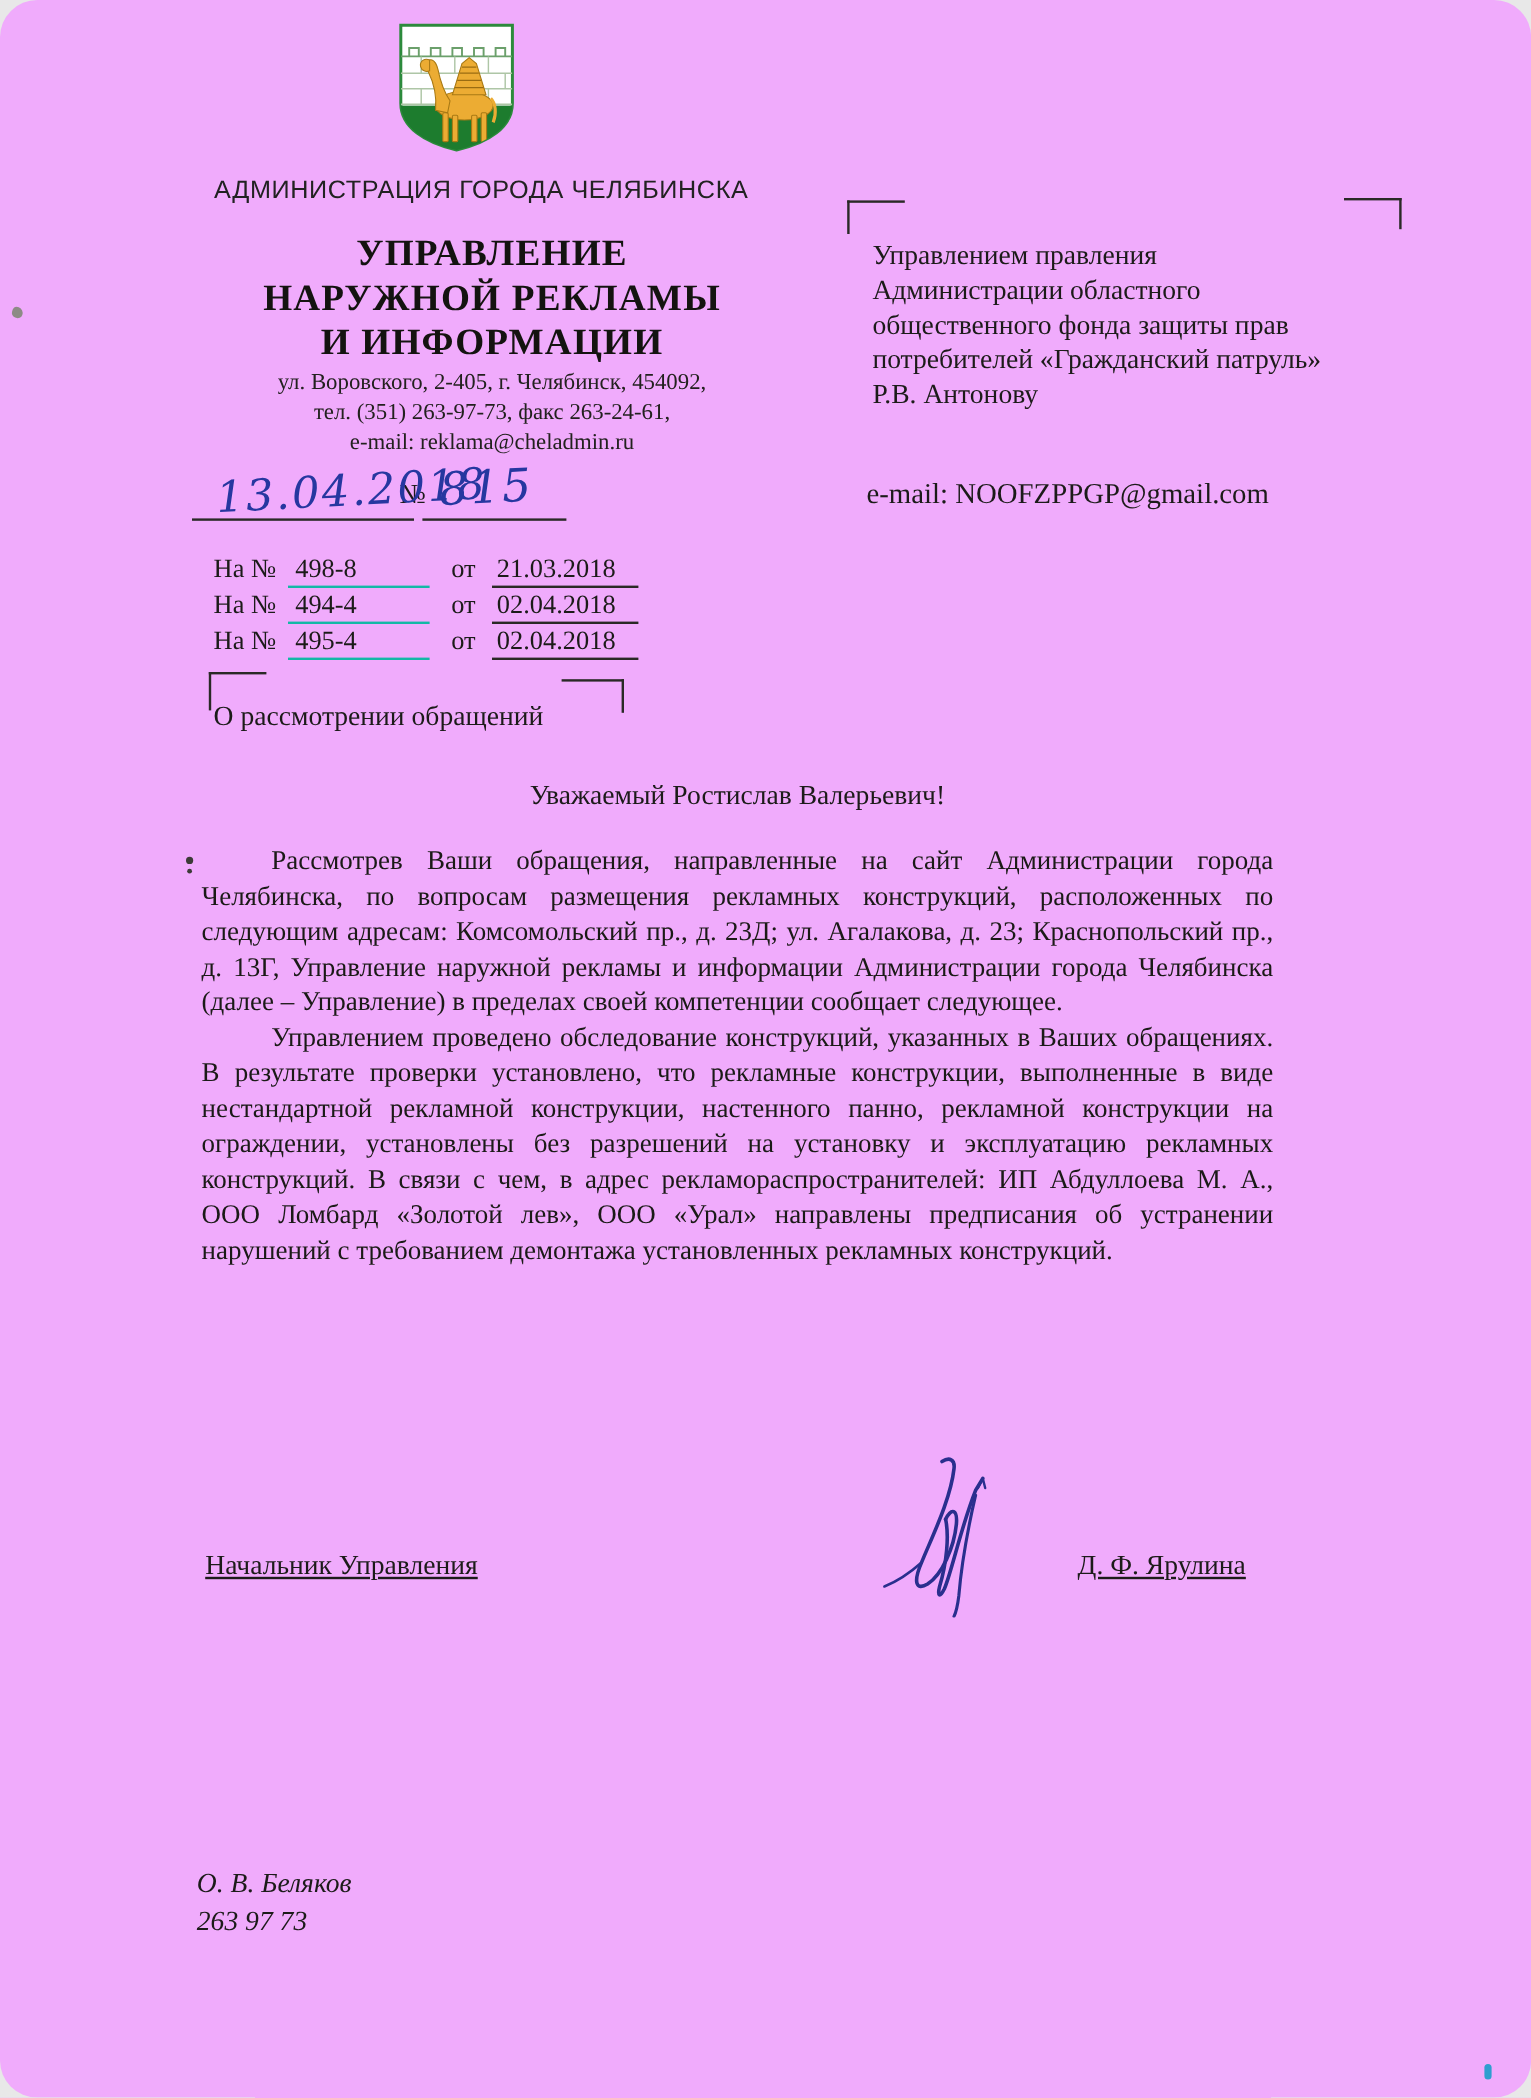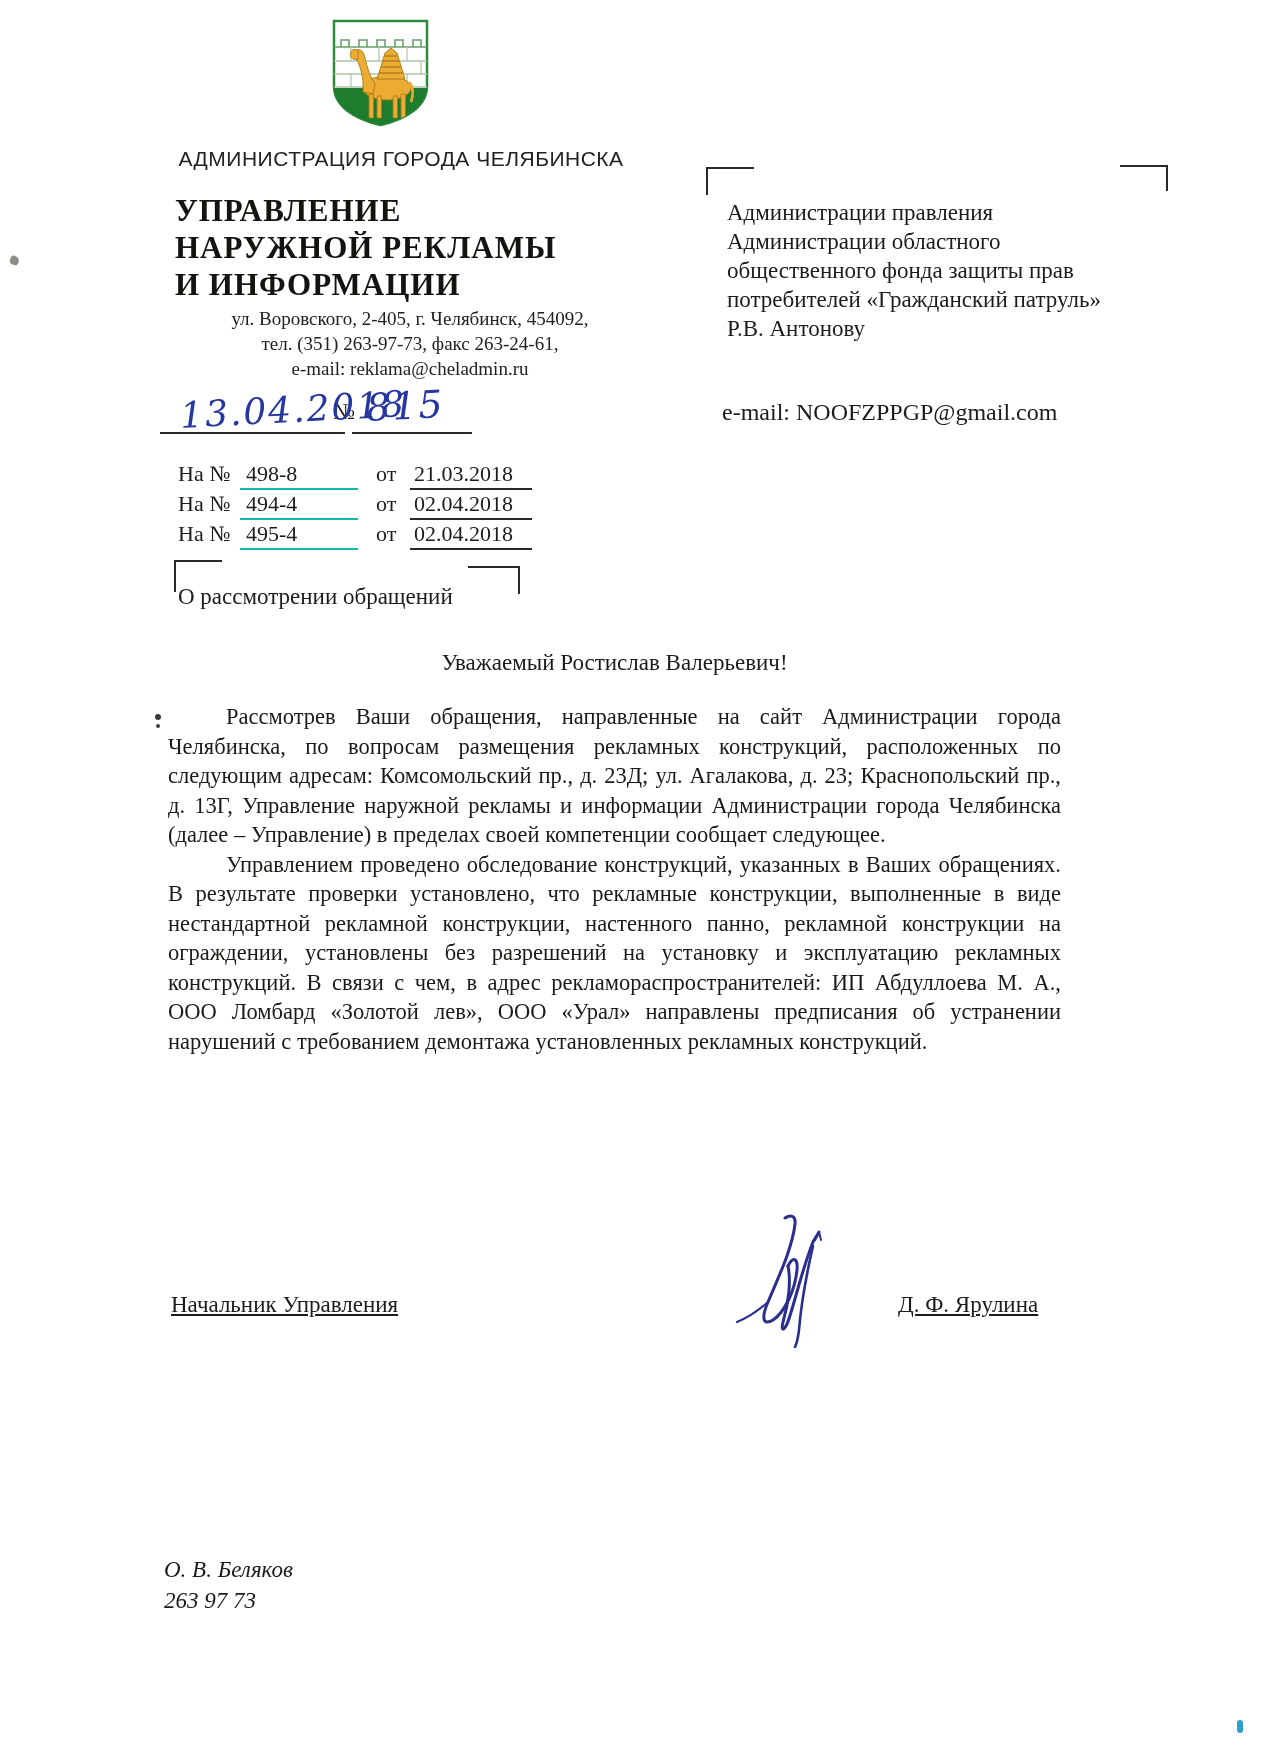--- a/index.html
+++ b/index.html
@@ -1,33 +1,34 @@
 <!DOCTYPE html>
 <html><head>
 <meta charset="utf-8">
 <style>
   html,body{margin:0;padding:0;background:#e8e8e8;}
   .page{
     position:relative;
     width:1276px;height:1748px;
     margin:0 auto;
-    background:#ffffff;
+    background:#f0abfc;
     font-family:"Liberation Serif","DejaVu Serif",serif;
     color:#1c1b19;
     overflow:hidden;
+    border-radius:31px;
   }
   .abs{position:absolute;}
   
   .org-top{
     font-family:"Liberation Sans","DejaVu Sans",sans-serif;
     font-size:21px;letter-spacing:.5px;text-align:center;color:#222;
   }
   .org-bold{
     font-weight:bold;font-size:31px;line-height:37px;
-    letter-spacing:1px;text-align:left;color:#141310;
+    letter-spacing:1px;text-align:center;color:#141310;
   }
   .contact{font-size:19px;line-height:25px;text-align:center;color:#22211e;}
   
   .hand{
     font-family:"DejaVu Serif",serif;font-style:italic;
     color:#2637a0;letter-spacing:2px;transform:rotate(-3deg);
     white-space:nowrap;z-index:3;
   }
   .no-sign{font-size:23px;color:#1c1b19;z-index:1;}
   .uline{border-top:2px solid #2a2926;height:0;}
@@ -124,21 +125,21 @@
     <span class="lbl">На №</span><span class="num">495-4</span><span class="gap"></span><span class="ot">от</span><span class="dat">02.04.2018</span>
   </div>
 
   <div class="abs corner tl" style="left:174px;top:560px;width:46px;height:30px;"></div>
   <div class="abs corner tr" style="left:468px;top:566px;width:50px;height:26px;"></div>
   <div class="abs subject" style="left:178px;top:584px;">О рассмотрении обращений</div>
 
   <div class="abs corner tl" style="left:706px;top:167px;width:46px;height:26px;"></div>
   <div class="abs corner tr" style="left:1120px;top:165px;width:46px;height:24px;"></div>
   <div class="abs recipient" style="left:727px;top:198px;">
-    <div>Администрации правления</div>
+    <div>Управлением правления</div>
     <div>Администрации областного</div>
     <div>общественного фонда защиты прав</div>
     <div>потребителей «Гражданский патруль»</div>
     <div>Р.В. Антонову</div>
   </div>
   <div class="abs rec-email" style="left:722px;top:399px;">e-mail: NOOFZPPGP@gmail.com</div>
 
   <div class="abs salutation" style="left:168px;top:650px;width:893px;">Уважаемый Ростислав Валерьевич!</div>
 
   <div class="abs body-text" style="left:168px;top:702px;">

